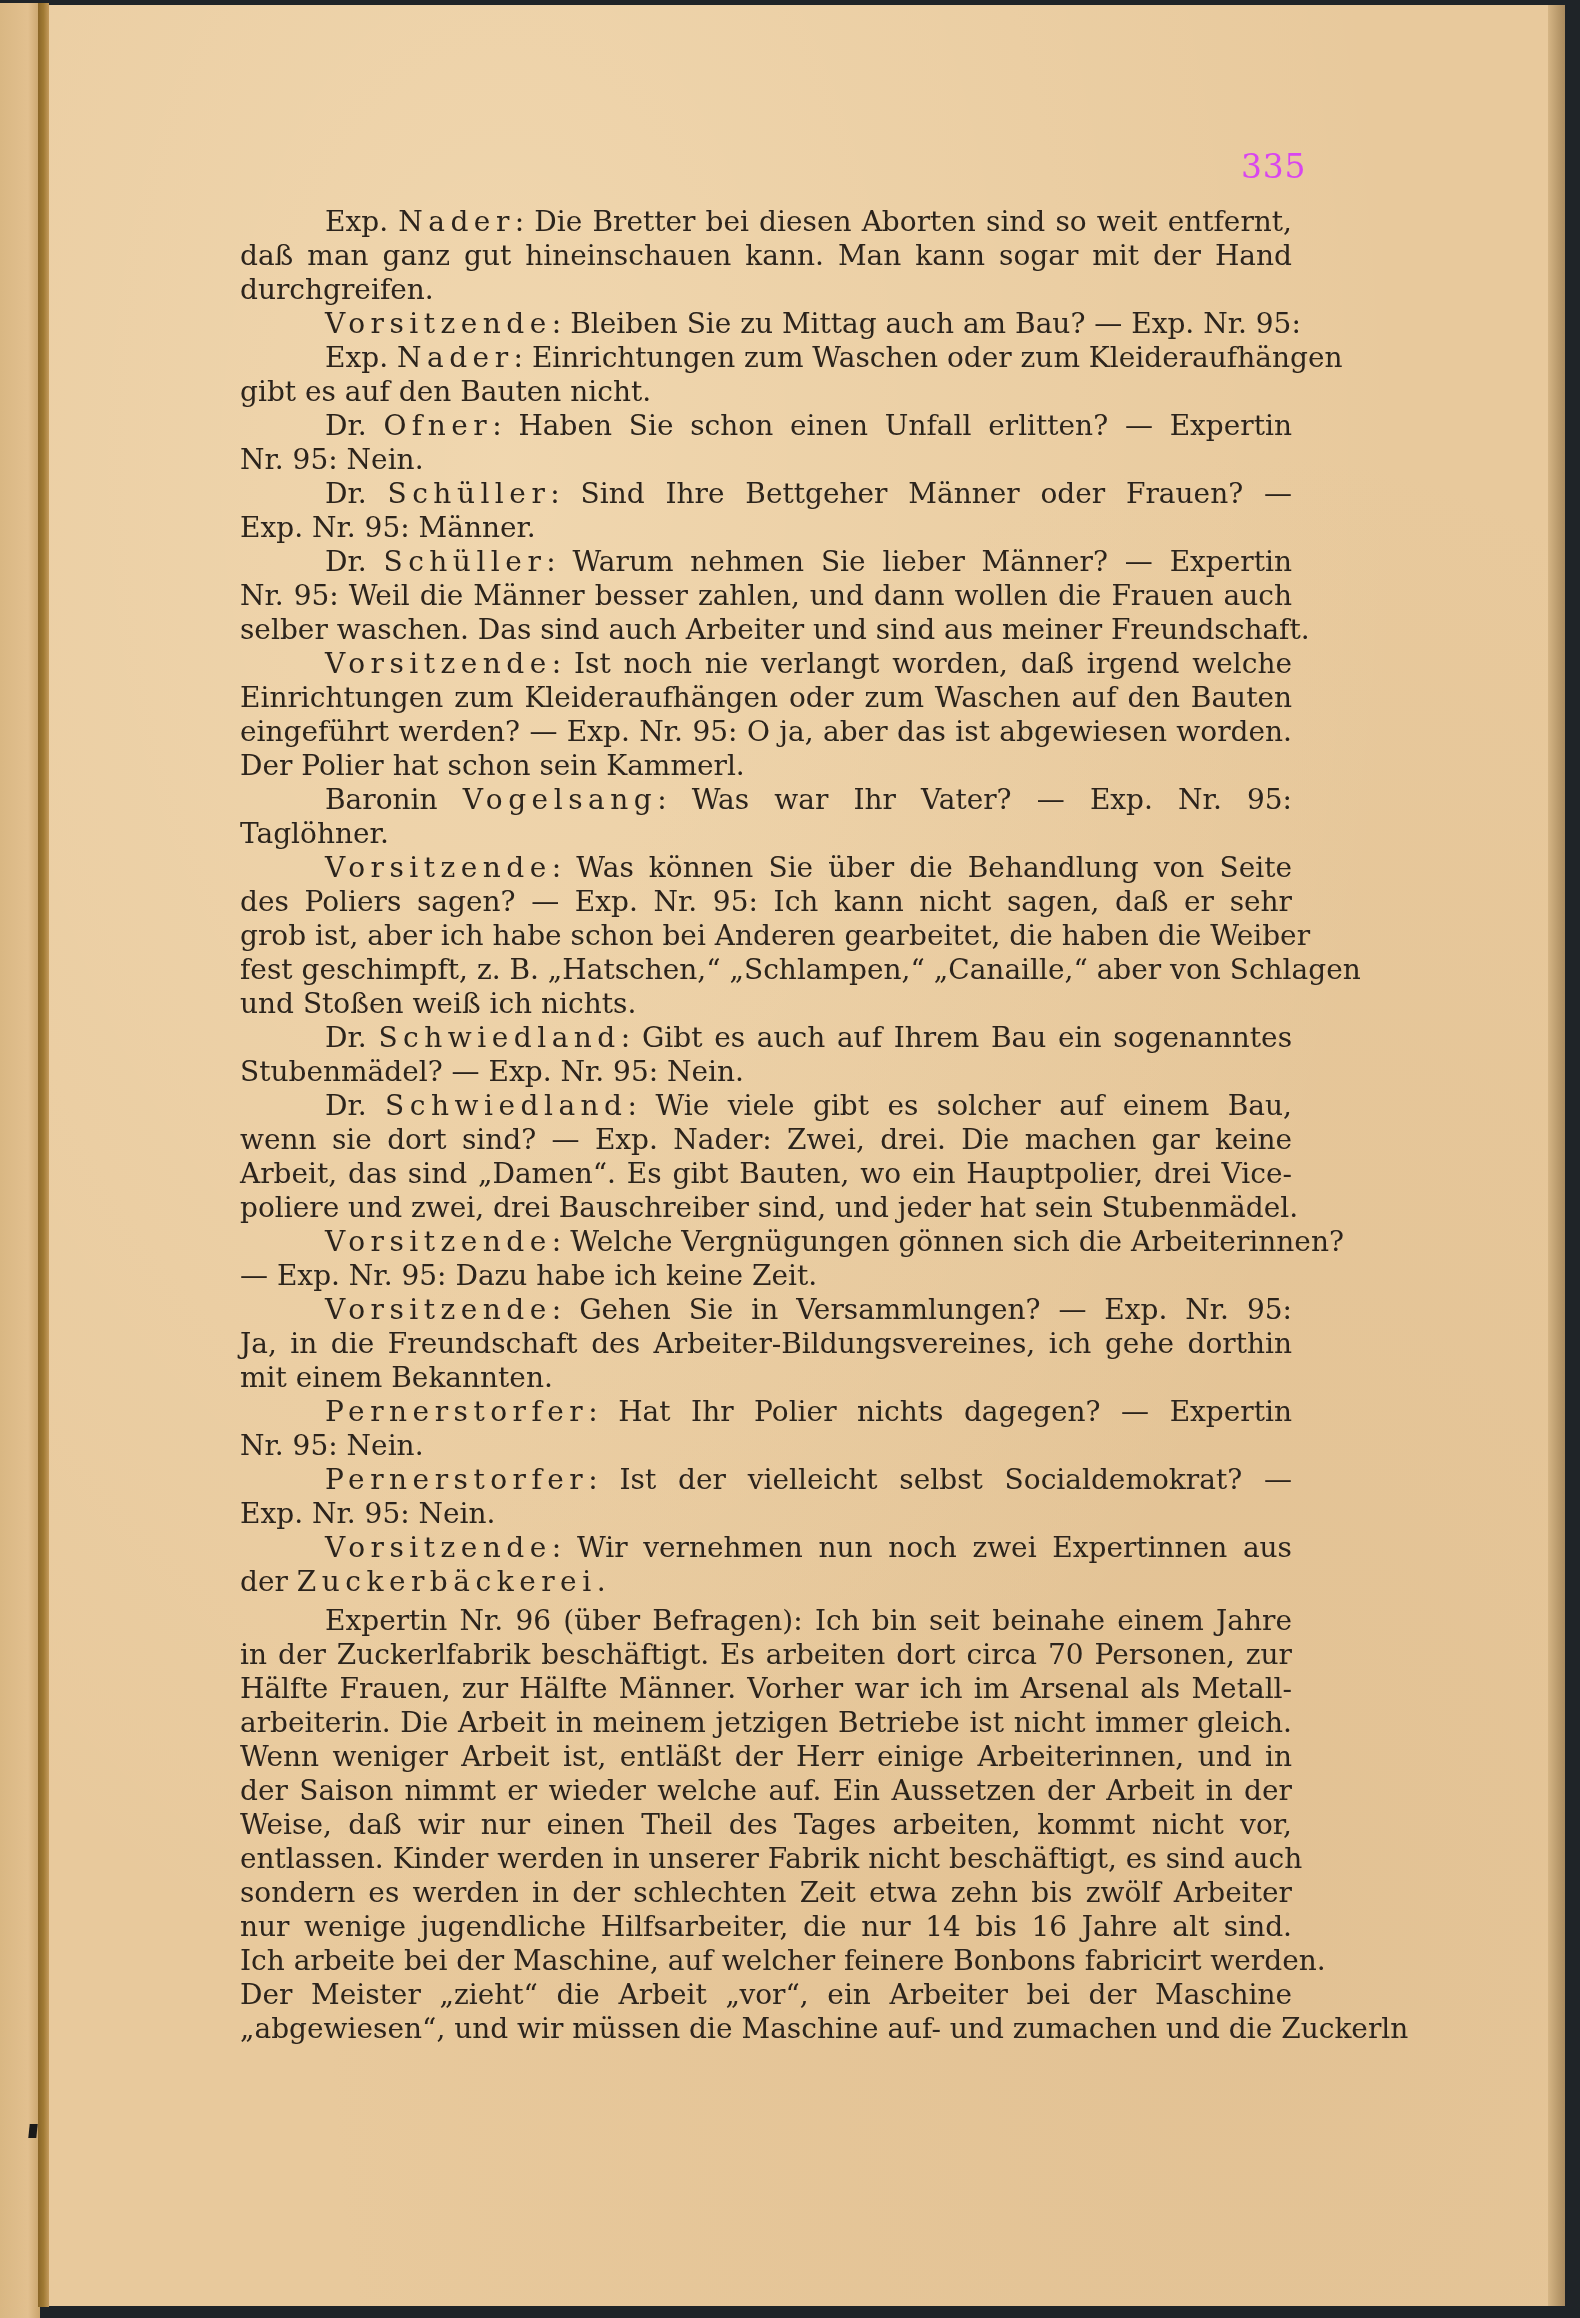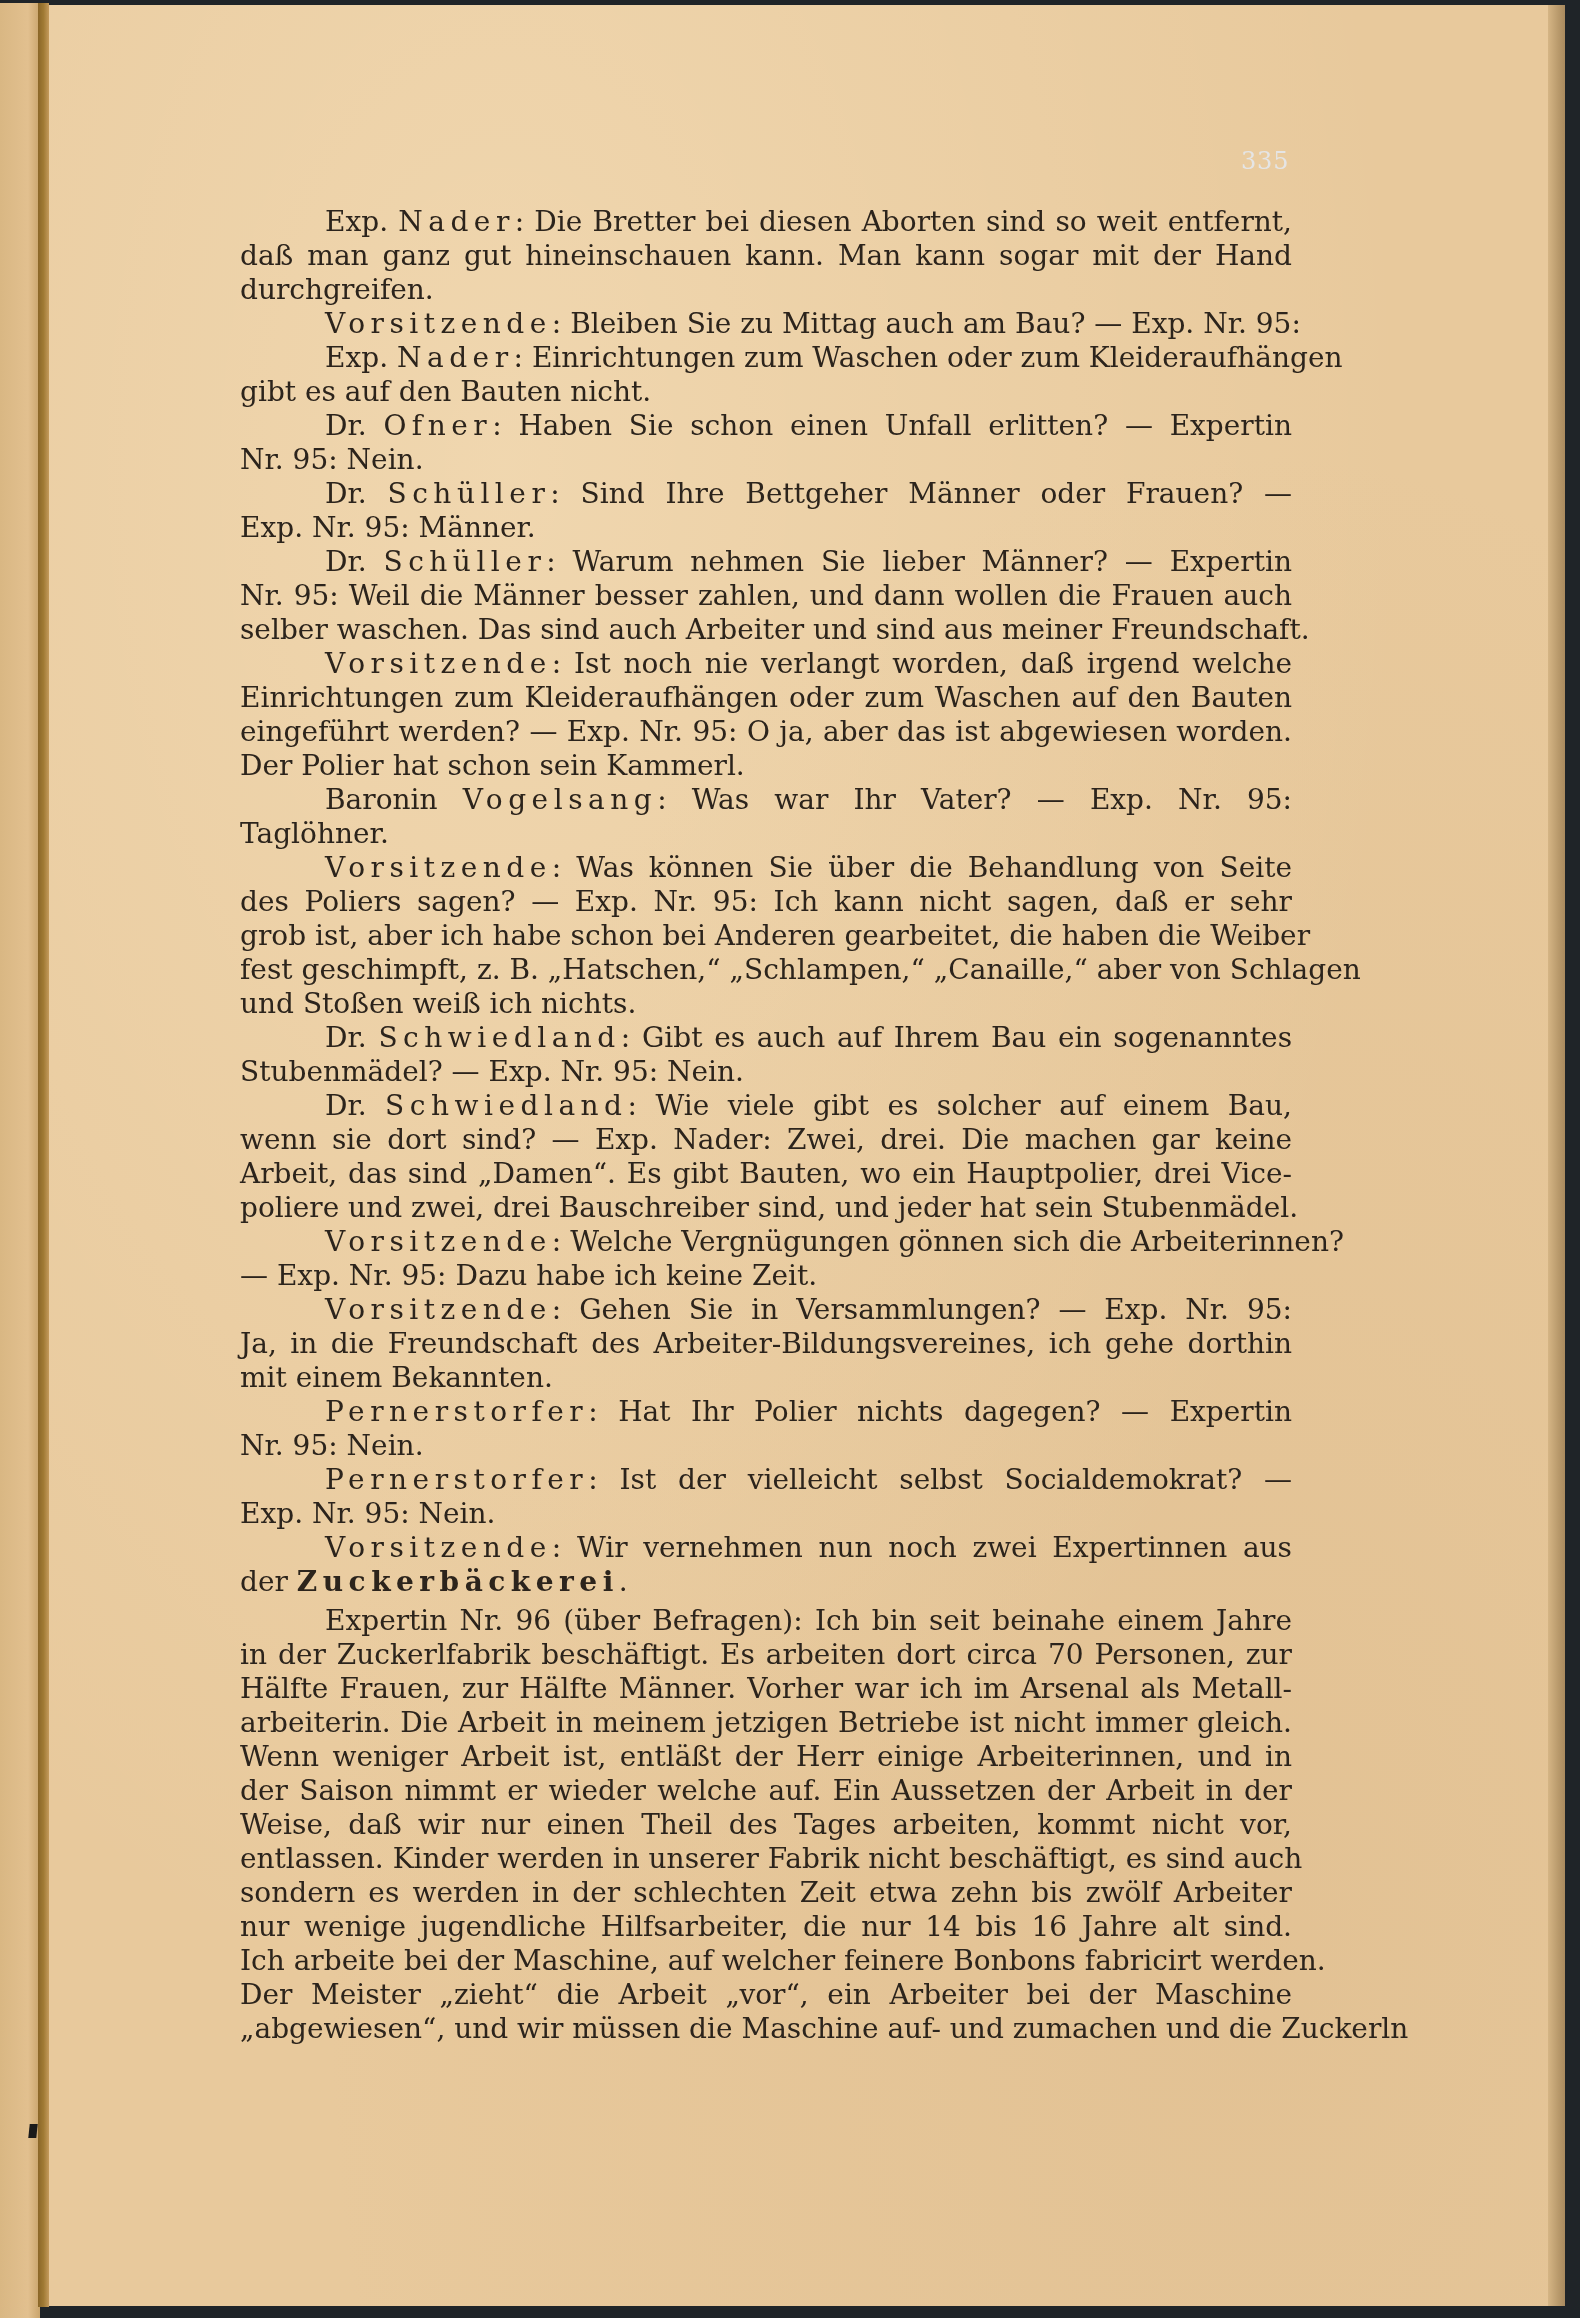--- a/index.html
+++ b/index.html
@@ -64,22 +64,22 @@
       top: 0;
       width: 17.4px;
       height: 100%;
       background: linear-gradient(90deg, #d5b585 0%, #b99a6c 60%, #a98a5e 100%);
     }
     .page-number {
       position: absolute;
       left: 1241px;
       top: 147px;
       font-family: "DejaVu Serif", serif;
-      font-size: 24px;
-      color: #e5e5e5;
+      font-size: 33px;
+      color: #d946ef;
       letter-spacing: 0.8px;
     }
     .text-block {
       position: absolute;
       left: 213px;
       top: 205px;
       width: 1079px;
       color: #2c241c;
       font-family: "DejaVu Serif", serif;
       font-size: 28px;
@@ -102,21 +102,20 @@
     }
     .para-gap {
       display: block;
       height: 4.7px;
     }
     .spk {
       letter-spacing: 5.5px;
     }
     .spaced {
       letter-spacing: 5.5px;
-      font-weight: bold;
     }
   </style>
 </head>
 <body>
 
 <div class="scan">
   <div class="prev-page-edge"></div>
   <div class="gutter"></div>
   <div class="gutter-mark"></div>
 

